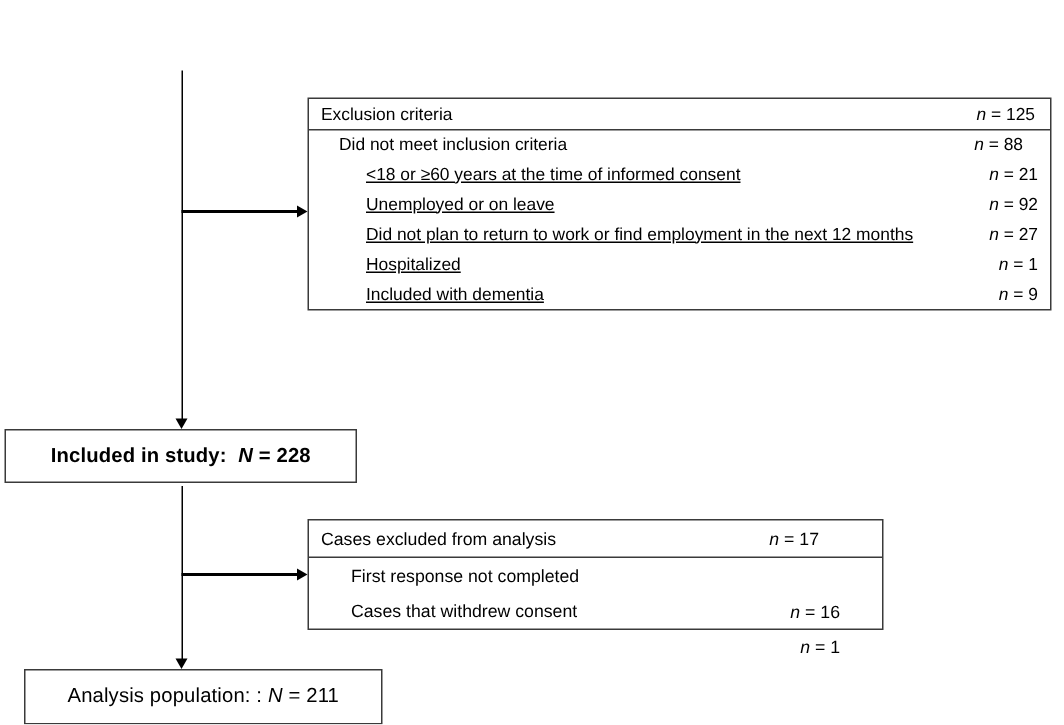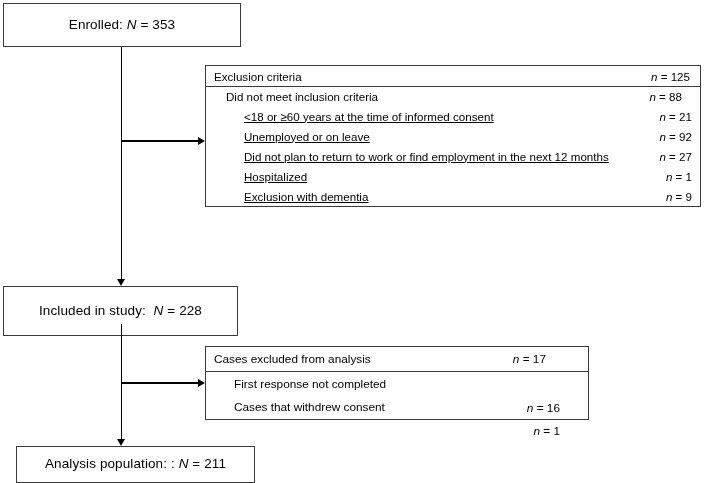--- a/index.html
+++ b/index.html
@@ -31,21 +31,21 @@
     font-size: 13.5px;
     line-height: 1.2;
     white-space: pre;
     letter-spacing: 0.1px;
   }
   .flow-label .ital {
     font-style: italic;
   }
 
   #box-enrolled  { left: 3px;  top: 3px;   width: 238px; height: 44px; }
-  #box-included  { left: 3px;  top: 286px; width: 235px; height: 50px; }
+  #box-included  { left: 3px;  top: 286px; width: 235px; height: 36px; font-weight: bold; }
   #box-analysis  { left: 16px;  top: 446px; width: 239px; height: 37px; }
 
   
   .detail-table {
     position: absolute;
     box-sizing: border-box;
     border: 1.5px solid #3a3a3a;
     background: #ffffff;
   }
   #table-exclusion { left: 205px; top: 65px;  width: 496px; }
@@ -123,23 +123,20 @@
   #arrow-2 { left: 116.5px; top: 439px; }
   
   #branch-2      { left: 121px; top: 382px; width: 78px; }
   #branch-2-head { left: 198px; top: 378.5px; }
 </style>
 </head>
 <body>
 
 <div id="canvas">
 
-  <div class="flow-box" id="box-enrolled">
-    <span class="flow-label"><span>Enrolled: </span><span class="ital">N</span><span> = 353</span></span>
-  </div>
 
   <div class="detail-table" id="table-exclusion">
 
     <div class="t-row lvl-0">
       <span class="t-text">Exclusion criteria</span>
       <span class="t-num"><span class="ital">n</span><span> = 125</span></span>
     </div>
 
     <div class="t-row lvl-1 sep-top">
       <span class="t-text">Did not meet inclusion criteria</span>
@@ -161,21 +158,21 @@
       <span class="t-text">Did not plan to return to work or find employment in the next 12 months</span>
       <span class="t-num"><span class="ital">n</span><span> = 27</span></span>
     </div>
 
     <div class="t-row lvl-2">
       <span class="t-text">Hospitalized</span>
       <span class="t-num"><span class="ital">n</span><span> = 1</span></span>
     </div>
 
     <div class="t-row lvl-2">
-      <span class="t-text">Exclusion with dementia</span>
+      <span class="t-text">Included with dementia</span>
       <span class="t-num"><span class="ital">n</span><span> = 9</span></span>
     </div>
 
   </div>
 
   <div class="flow-box" id="box-included">
     <span class="flow-label"><span>Included in study:  </span><span class="ital">N</span><span> = 228</span></span>
   </div>
 
   <div class="detail-table" id="table-analysis-excluded">

